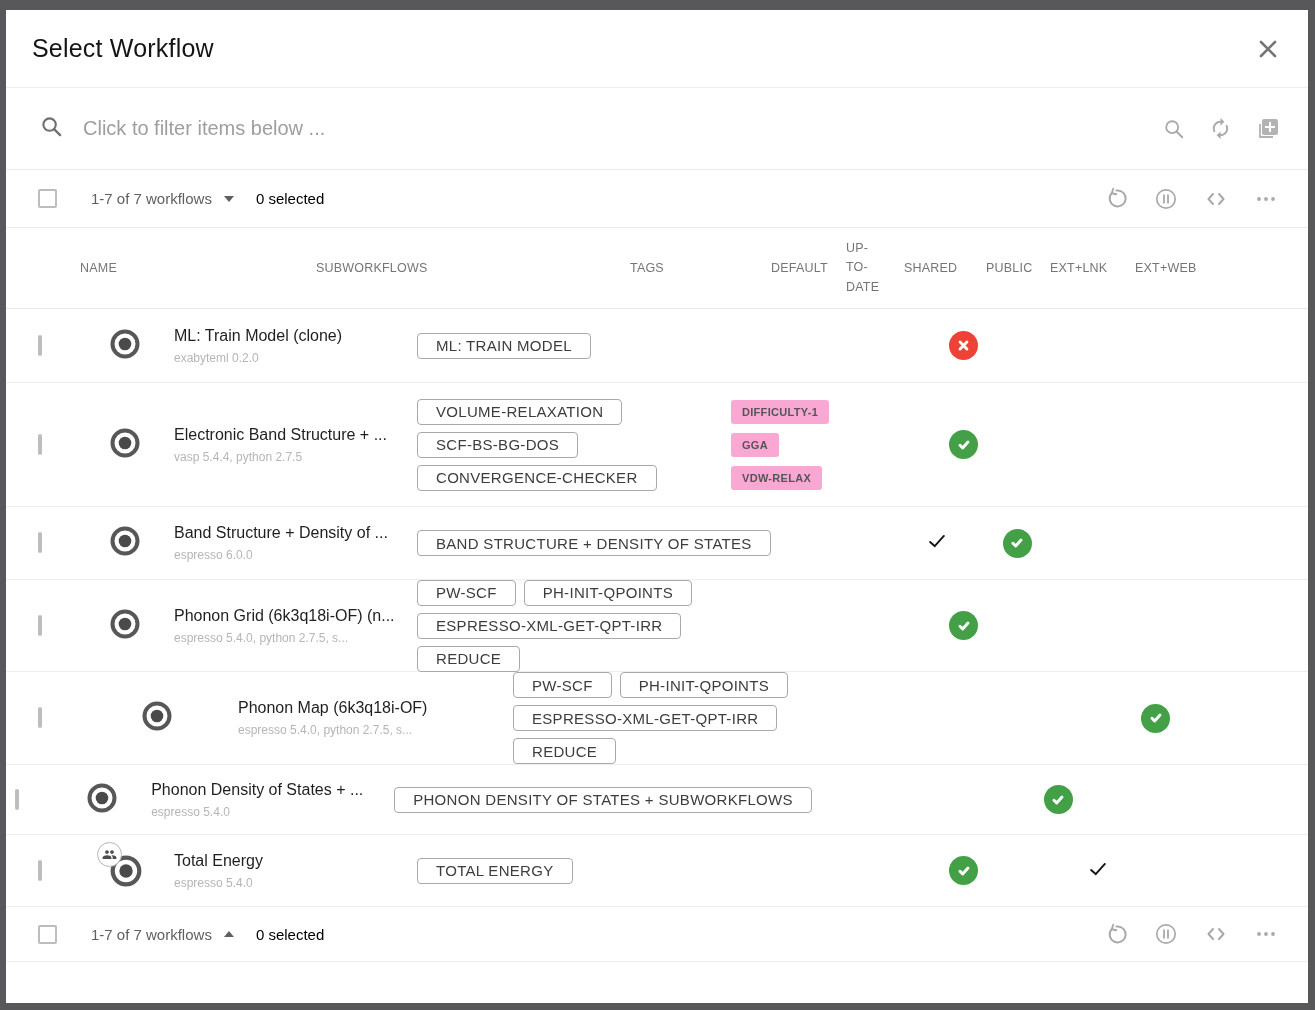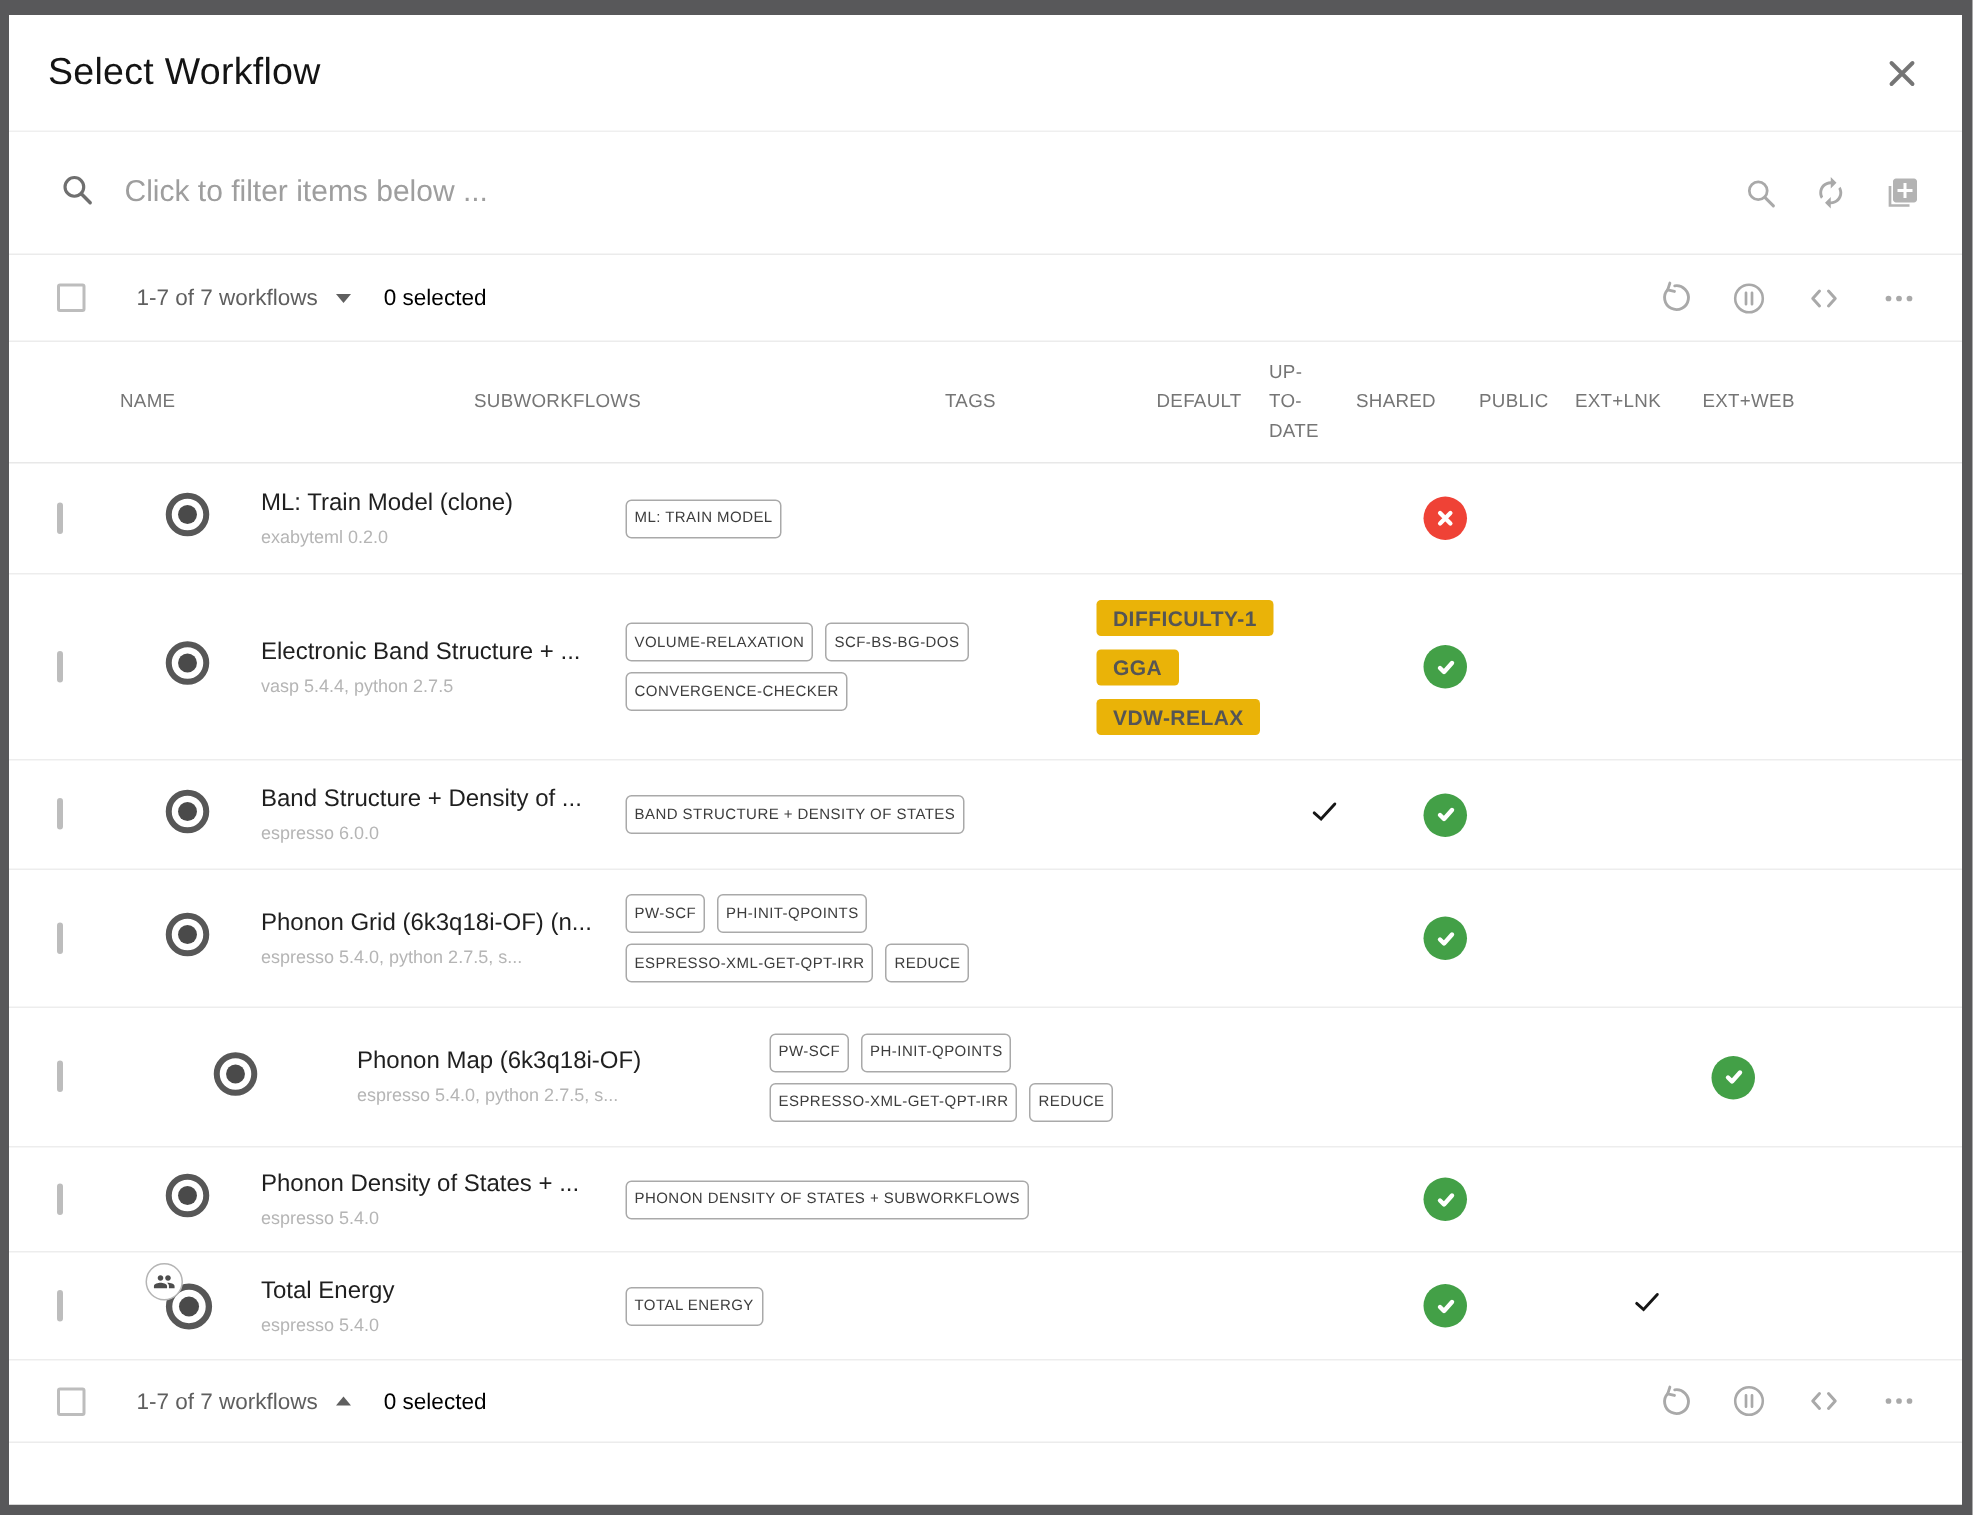--- a/index.html
+++ b/index.html
@@ -85,49 +85,49 @@
   .thead {
     height: 81px;
     display: flex;
     align-items: center;
     border-bottom: 1px solid #e8e8e8;
     flex: 0 0 auto;
   }
   .th { font-size: 12.5px; color: #757575; letter-spacing: 0.2px; line-height: 1.55; }
   .row { display: flex; align-items: center; border-bottom: 1px solid #ededed; flex: 0 0 auto; }
   .r0 { height: 74px; } .r1 { height: 124px; } .r2 { height: 73px; }
-  .r3 { height: 92px; } .r4 { height: 93px; gap: 32px; } .r5 { height: 70px; } .r6 { height: 72px; }
+  .r3 { height: 92px; } .r4 { height: 93px; gap: 32px; } .r5 { height: 70px; justify-content: center; } .r6 { height: 72px; }
   
   .c-check  { flex: 0 0 101px; padding-left: 32px; }
   .c-icon   { flex: 0 0 67px; padding-left: 2px; }
   .c-name   { flex: 0 0 243px; min-width: 0; }
   .c-namehead { flex: 0 0 310px; padding-left: 74px; }
   .c-sub    { flex: 0 0 314px; display: flex; flex-wrap: wrap; gap: 7px 8px; align-items: center; padding-right: 14px; }
   .c-tags   { flex: 0 0 135px; display: flex; flex-direction: column; gap: 9px; align-items: flex-start; }
   .c-default{ flex: 0 0 81px; padding-left: 6px; }
   .c-utd    { flex: 0 0 58px; padding-left: 2px; }
   .c-utd-head { flex: 0 0 58px; } .c-utd-head .th { display: inline-block; max-width: 44px; }
   .c-shared { flex: 0 0 76px; }
   .c-public { flex: 0 0 70px; padding-left: 6px; }
   .c-extlnk { flex: 0 0 85px; }
   .c-extweb { flex: 1; }
   .wf-title { font-size: 16px; color: #1f1f1f; white-space: nowrap; overflow: hidden; }
   .wf-sub   { font-size: 12px; color: #b5b5b5; margin-top: 6px; white-space: nowrap; overflow: hidden; }
   .chip {
     display: inline-flex; align-items: center;
-    height: 26px; padding: 0 5px;
+    height: 26px; padding: 0 18px;
     border: 1px solid #a9a9a9; border-radius: 4px;
-    font-size: 10px; color: #3d3d3d; letter-spacing: 0.3px;
+    font-size: 15px; color: #3d3d3d; letter-spacing: 0.3px;
     background: #fff; white-space: nowrap;
   }
   .tagchip {
     display: inline-flex; align-items: center;
     height: 24px; padding: 0 11px;
-    border-radius: 3px; background: #eab308;
-    font-size: 14px; font-weight: bold; color: #555; letter-spacing: 0.3px;
+    border-radius: 3px; background: #f9a8d4;
+    font-size: 11px; font-weight: bold; color: #555; letter-spacing: 0.3px;
     white-space: nowrap;
   }
   .badge {
     width: 29px; height: 29px; border-radius: 50%;
     display: flex; align-items: center; justify-content: center;
   }
   .badge-ok    { background: #43a047; }
   .badge-error { background: #ef4236; }
   .radio-wrap { position: relative; width: 34px; height: 34px; }
   .team-badge {

